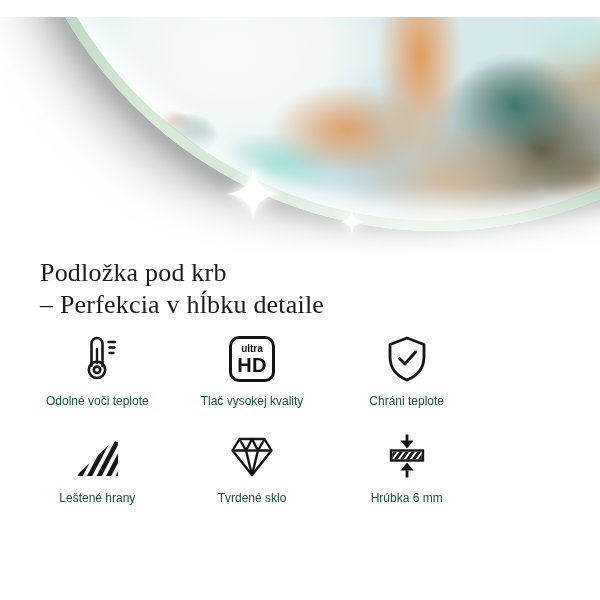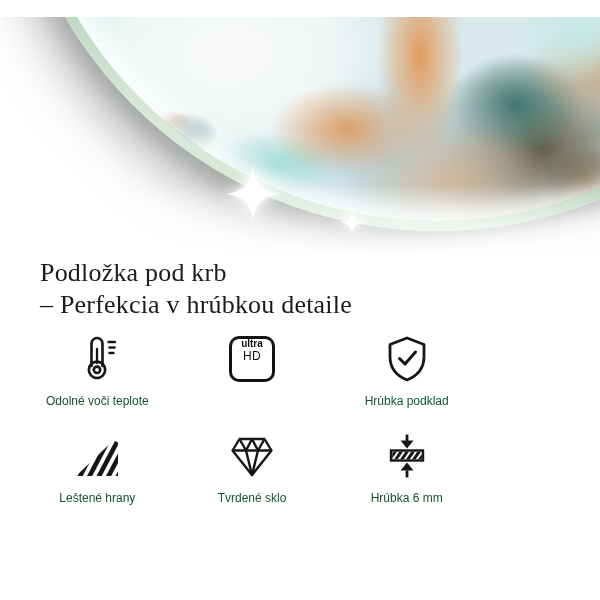--- a/index.html
+++ b/index.html
@@ -59,24 +59,24 @@
 
   .features{
     margin:14px -20px 0;display:grid;grid-template-columns:repeat(3,1fr);row-gap:24px;
   }
   .feature{display:flex;flex-direction:column;align-items:center;text-align:center;}
   .feature .icon-box{height:48px;display:flex;align-items:center;justify-content:center;}
   .feature .label{margin-top:11px;font-size:12px;color:#14532d;line-height:1.2;}
 
   .uhd-badge{
     width:40px;height:40px;border:3px solid #141414;border-radius:10px;
-    display:flex;flex-direction:column;align-items:center;color:#111;
+    display:flex;flex-direction:column;align-items:center;justify-content:center;color:#111;
   }
   .uhd-top{font-size:10px;font-weight:700;line-height:1;}
-  .uhd-bottom{font-size:12px;font-weight:400;line-height:1;margin-top:1px;letter-spacing:0.3px;}
+  .uhd-bottom{font-size:20px;font-weight:700;line-height:1;margin-top:1px;letter-spacing:0.3px;}
 </style>
 </head>
 <body>
 
 <div class="page">
 
   <div class="hero">
     <div class="plate">
       <div class="plate-face"></div>
     </div>
@@ -86,21 +86,21 @@
         <path d="M0,-27 Q2,-2.5 27,0 Q2,2.5 0,27 Q-2,2.5 -27,0 Q-2,-2.5 0,-27 Z" transform="rotate(45) scale(0.42)"></path>
       </g>
     </svg>
     <svg class="sparkle s2" width="28" height="28" viewBox="-32 -32 64 64">
       <path fill="#ffffff" d="M0,-27 Q2,-2.5 27,0 Q2,2.5 0,27 Q-2,2.5 -27,0 Q-2,-2.5 0,-27 Z"></path>
     </svg>
     <div class="hero-fade"></div>
   </div>
 
   <div class="content">
-    <h1 class="title"><span>Podložka pod krb</span><br><span>– Perfekcia v hrúbkou detaile</span></h1>
+    <h1 class="title"><span>Podložka pod krb</span><br><span>– Perfekcia v hĺbku detaile</span></h1>
 
 
     <div class="features">
 
       <div class="feature">
         <div class="icon-box">
           <svg width="40" height="48" viewBox="0 0 40 48">
             <g fill="none" stroke="#161616" stroke-width="2.6" stroke-linecap="round">
               <path d="M14.5,31 V8.5 A5.5,5.5 0 0 1 25.5,8.5 V31"></path>
               <circle cx="20" cy="34.8" r="8.2"></circle>
@@ -115,32 +115,33 @@
         <div class="label">Odolné voči teplote</div>
       </div>
 
       <div class="feature">
         <div class="icon-box">
           <div class="uhd-badge">
             <span class="uhd-top">ultra</span>
             <span class="uhd-bottom">HD</span>
           </div>
         </div>
+        <div class="label">Tlač vysokej kvality</div>
       </div>
 
       <div class="feature">
         <div class="icon-box">
           <svg width="46" height="48" viewBox="0 0 46 48">
             <g fill="none" stroke="#161616">
               <path d="M23,3 L40,9.5 V21.5 C40,33.5 33,41 23,45 C13,41 6,33.5 6,21.5 V9.5 Z" stroke-width="2.8" stroke-linejoin="round"></path>
               <path d="M15.5,23.5 L21,29 L31.5,17" stroke-width="3" stroke-linecap="round" stroke-linejoin="round"></path>
             </g>
           </svg>
         </div>
-        <div class="label">Hrúbka podklad</div>
+        <div class="label">Chráni teplote</div>
       </div>
 
       <div class="feature">
         <div class="icon-box">
           <svg width="46" height="44" viewBox="0 0 46 44">
             <defs>
                 <clipPath id="triclip">
                   <polygon points="2,42 44,42 44,2"></polygon>
                 </clipPath>
               </defs>

